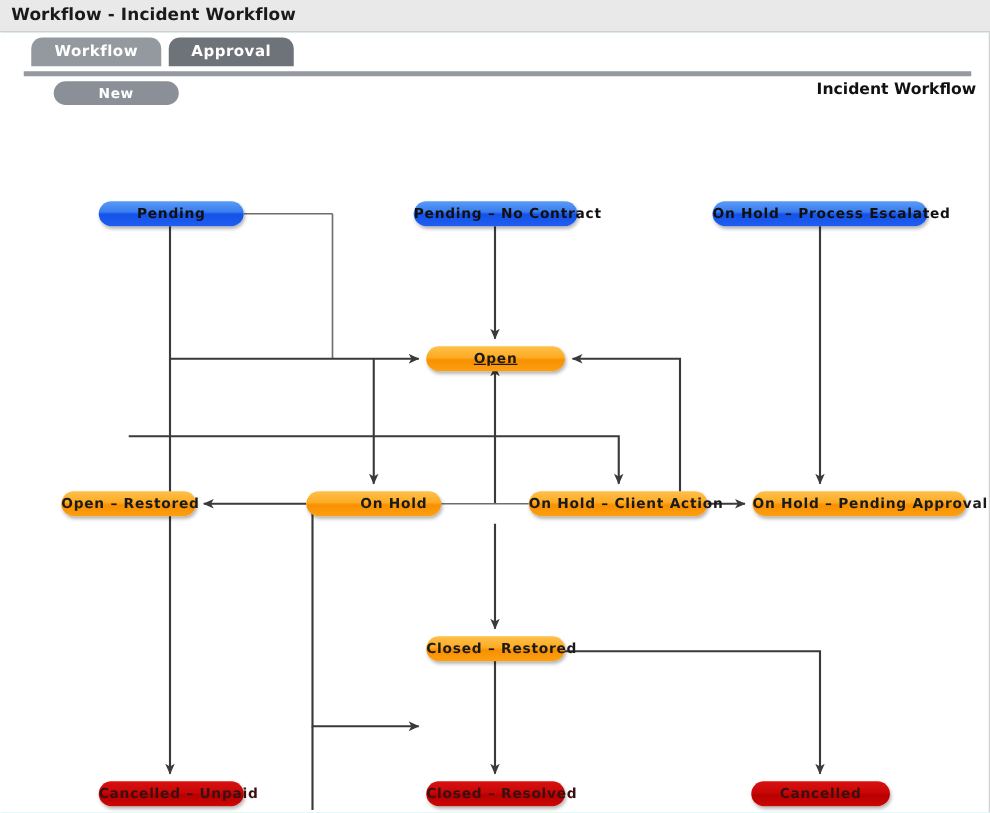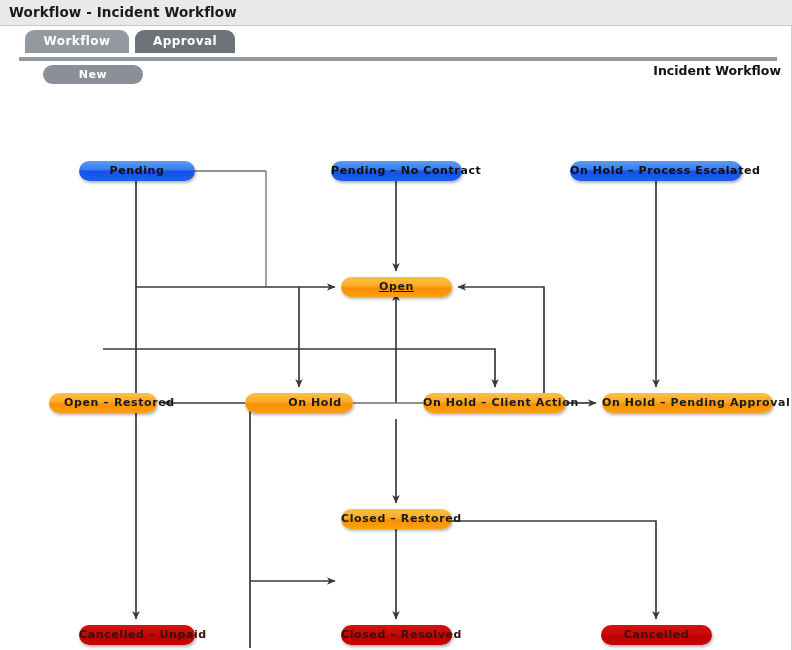--- a/index.html
+++ b/index.html
@@ -232,21 +232,21 @@
             <path d="M395,431 L395,531" fill="none" stroke="#3a3a3a" stroke-width="1.7" marker-end="url(#ar-down)"></path>
             <path d="M395,433 L655,433 L655,531" fill="none" stroke="#3a3a3a" stroke-width="1.7" marker-end="url(#ar-down)"></path>
             <path d="M451,609 L594,609" fill="none" stroke="#3a3a3a" stroke-width="1.7" marker-end="url(#ar-right)"></path>
           </g>
       </svg>
       <div id="nodes">
           <div class="node blue" style="left: 78px; top: 73px; width: 116px;">Pending</div>
           <div class="node blue" style="left: 330px; top: 73px; width: 131px;">Pending – No Contract</div>
           <div class="node blue" style="left: 569px; top: 73px; width: 172px;">On Hold – Process Escalated</div>
           <div class="node orange" style="left: 340px; top: 189px; width: 111px; text-decoration: underline;">Open</div>
-          <div class="node orange" style="left: 48px; top: 305px; width: 108px; padding-left: 15px;">Open – Restored</div>
+          <div class="node orange" style="left: 48px; top: 305px; width: 108px;">Open – Restored</div>
           <div class="node orange" style="left: 244px; top: 305px; width: 108px; padding-left: 32px;">On Hold</div>
           <div class="node orange" style="left: 422px; top: 305px; width: 143px;">On Hold – Client Action</div>
           <div class="node orange" style="left: 601px; top: 305px; width: 171px;">On Hold – Pending Approval</div>
           <div class="node orange" style="left: 340px; top: 421px; width: 111px;">Closed – Restored</div>
           <div class="node red" style="left: 78px; top: 537px; width: 116px;">Cancelled – Unpaid</div>
           <div class="node red" style="left: 340px; top: 537px; width: 111px;">Closed – Resolved</div>
           <div class="node red" style="left: 600px; top: 537px; width: 111px;">Cancelled</div>
         </div>
     </div>
 

